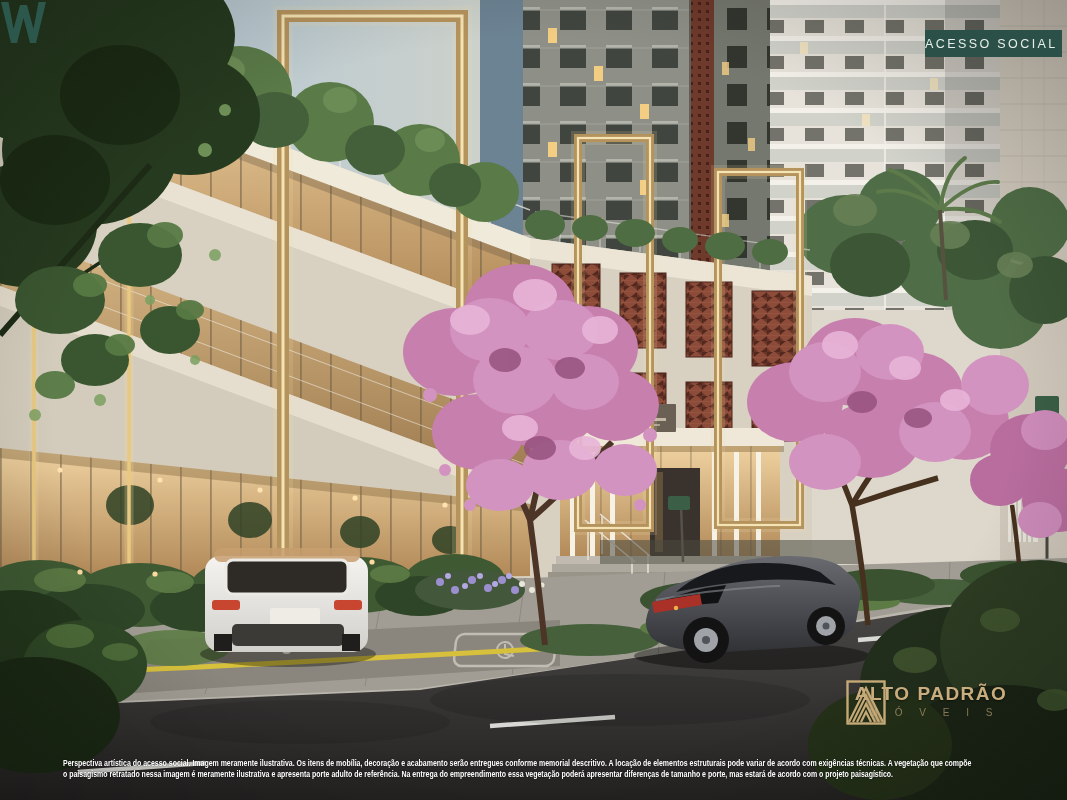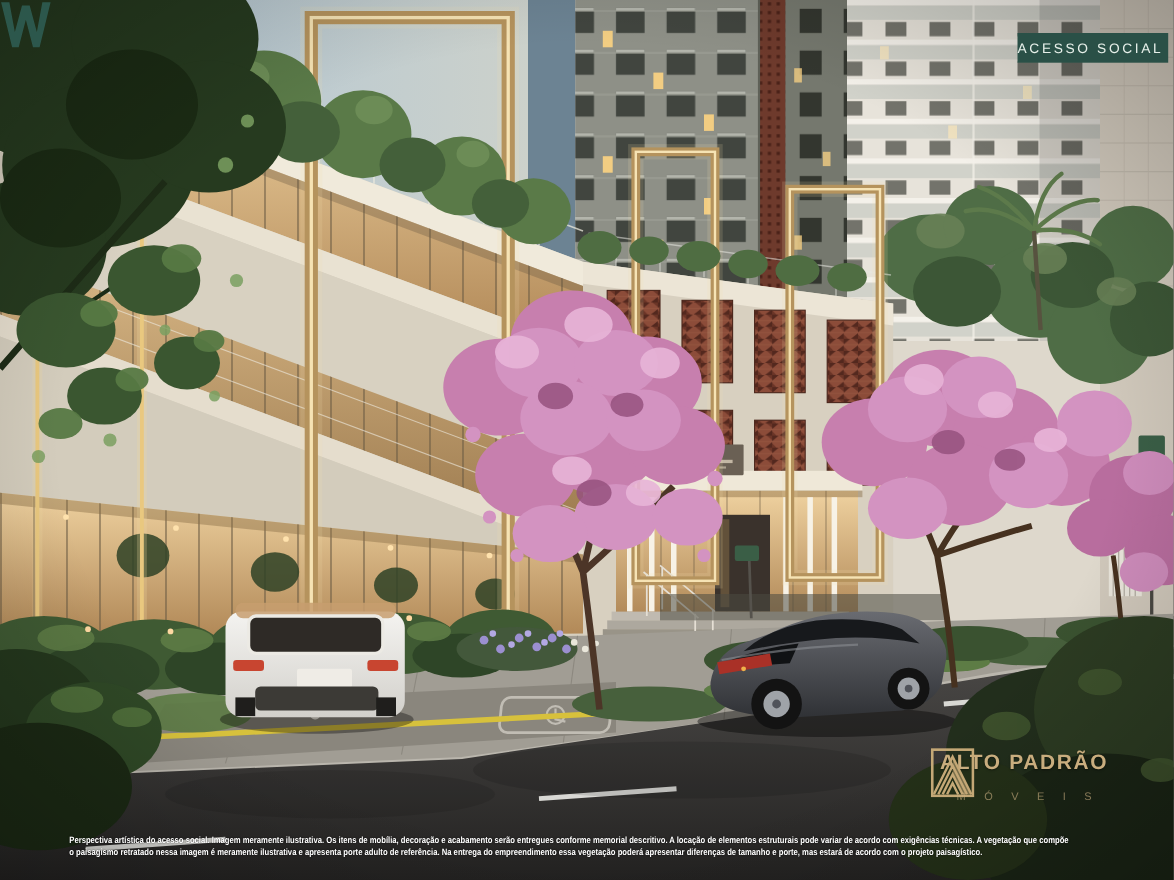--- a/index.html
+++ b/index.html
@@ -9,21 +9,21 @@
   
   .badge{position:absolute;left:925px;top:30px;width:137px;height:27px;
          background:#2a5047;display:flex;align-items:center;justify-content:flex-start;
          z-index:40;}
   .badge span{color:#e6efe9;font-size:12.5px;letter-spacing:2.4px;font-weight:400;}
   .wmono{position:absolute;left:888px;top:22px;width:47px;height:45px;z-index:39;}
   .seal{position:absolute;left:846px;top:678px;width:170px;text-align:center;z-index:25;}
   .seal .icon{display:block;margin:0 auto;}
   .seal .title{margin-top:5px;color:#c9ad7e;font-size:19px;font-weight:bold;
                letter-spacing:1.5px;text-shadow:0 1px 2px rgba(0,0,0,.45);}
-  .seal .subtitle{margin-top:14px;color:#cdb183;font-size:10px;letter-spacing:7px;
+  .seal .subtitle{margin-top:2px;color:#cdb183;font-size:10px;letter-spacing:7px;
                   opacity:.6;padding-left:7px;}
   .disclaimer{position:absolute;left:63px;top:758px;z-index:30;color:#fff;}
   .disclaimer div{white-space:nowrap;font-size:8.3px;font-weight:bold;
                   line-height:10.6px;transform:scaleX(.84);transform-origin:0 0;
                   text-shadow:0 0 2px rgba(0,0,0,.75);}
 </style>
 </head>
 <body>
 
 <div class="stage">

